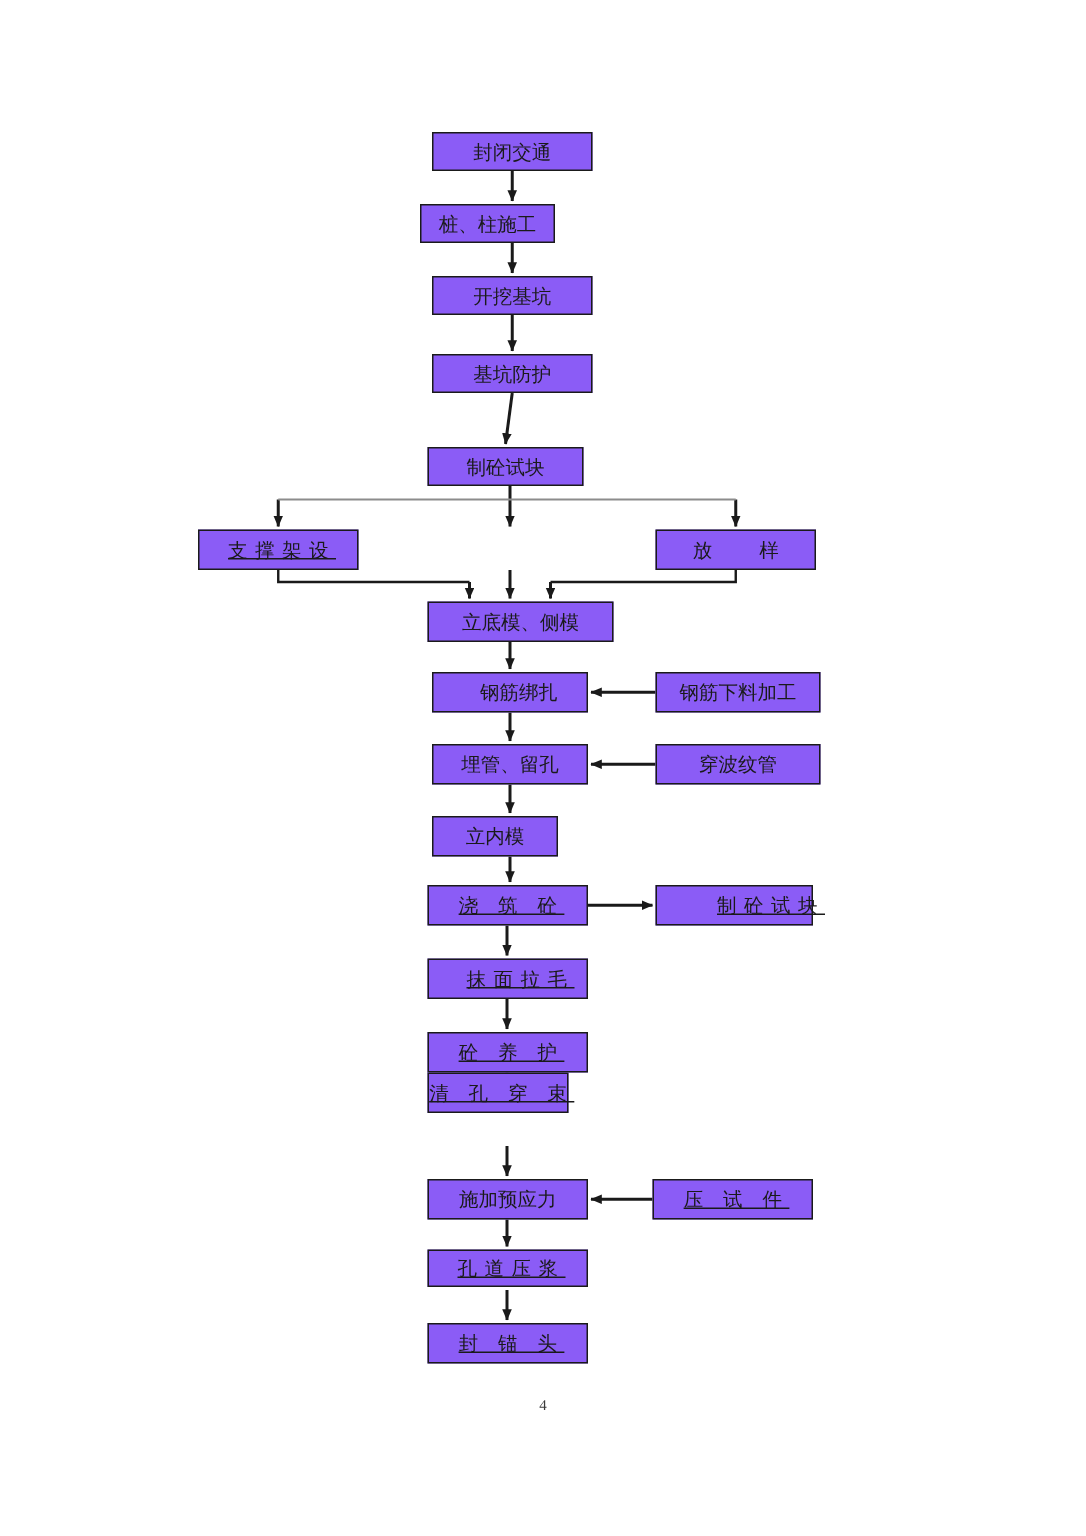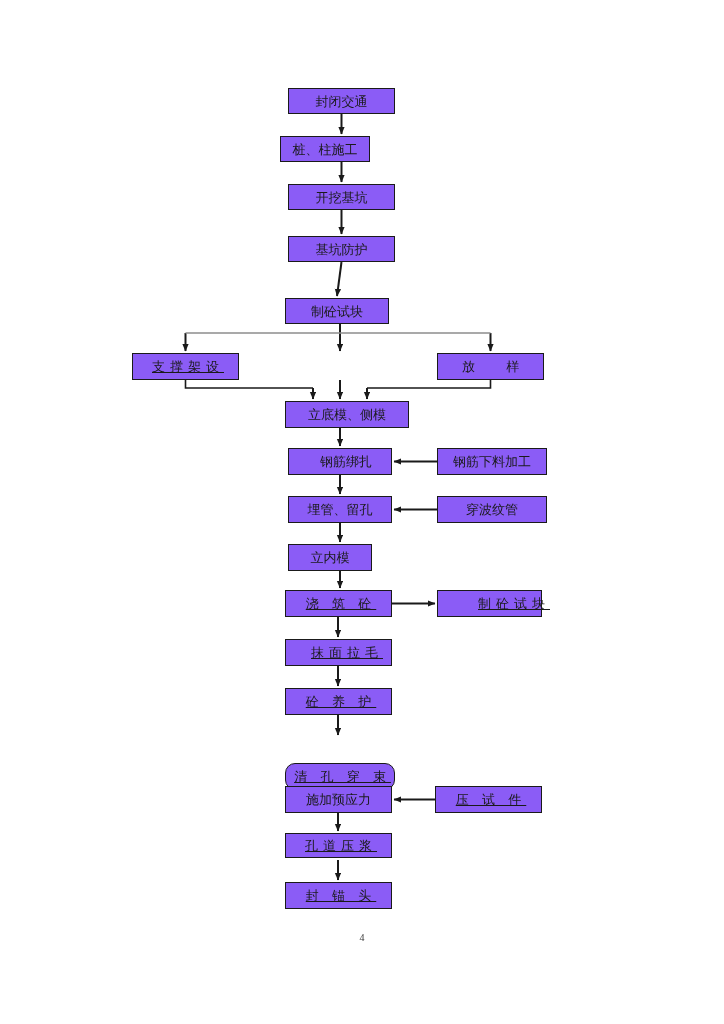--- a/index.html
+++ b/index.html
@@ -125,21 +125,21 @@
   <div class="node" style="left:288px;top:448px;width:104px;height:27px;padding-left:12px;">钢筋绑扎</div>
   <div class="node" style="left:437px;top:448px;width:110px;height:27px;">钢筋下料加工</div>
   <div class="node" style="left:288px;top:496px;width:104px;height:27px;">埋管、留孔</div>
   <div class="node" style="left:437px;top:496px;width:110px;height:27px;">穿波纹管</div>
   <div class="node" style="left:288px;top:544px;width:84px;height:27px;">立内模</div>
 
   <div class="node wide-spaced" style="left:285px;top:590px;width:107px;height:27px;">浇  筑  砼</div>
   <div class="node wide-spaced" style="left:437px;top:590px;width:105px;height:27px;padding-left:44px;">制砼试块</div>
   <div class="node wide-spaced" style="left:285px;top:639px;width:107px;height:27px;padding-left:12px;">抹面拉毛</div>
   <div class="node wide-spaced" style="left:285px;top:688px;width:107px;height:27px;">砼 养 护</div>
-  <div class="node wide-spaced" style="left:285px;top:763px;width:110px;height:27px;border-radius:10px;">清 孔 穿 束</div>
+  <div class="node wide-spaced" style="left:285px;top:715px;width:94px;height:27px;">清 孔 穿 束</div>
 
   <div class="node" style="left:285px;top:786px;width:107px;height:27px;">施加预应力</div>
   <div class="node wide-spaced" style="left:435px;top:786px;width:107px;height:27px;">压  试  件</div>
   <div class="node wide-spaced" style="left:285px;top:833px;width:107px;height:25px;">孔道压浆</div>
   <div class="node wide-spaced" style="left:285px;top:882px;width:107px;height:27px;">封  锚  头</div>
 
   <div class="page-number">4</div>
 
 </div>
 

